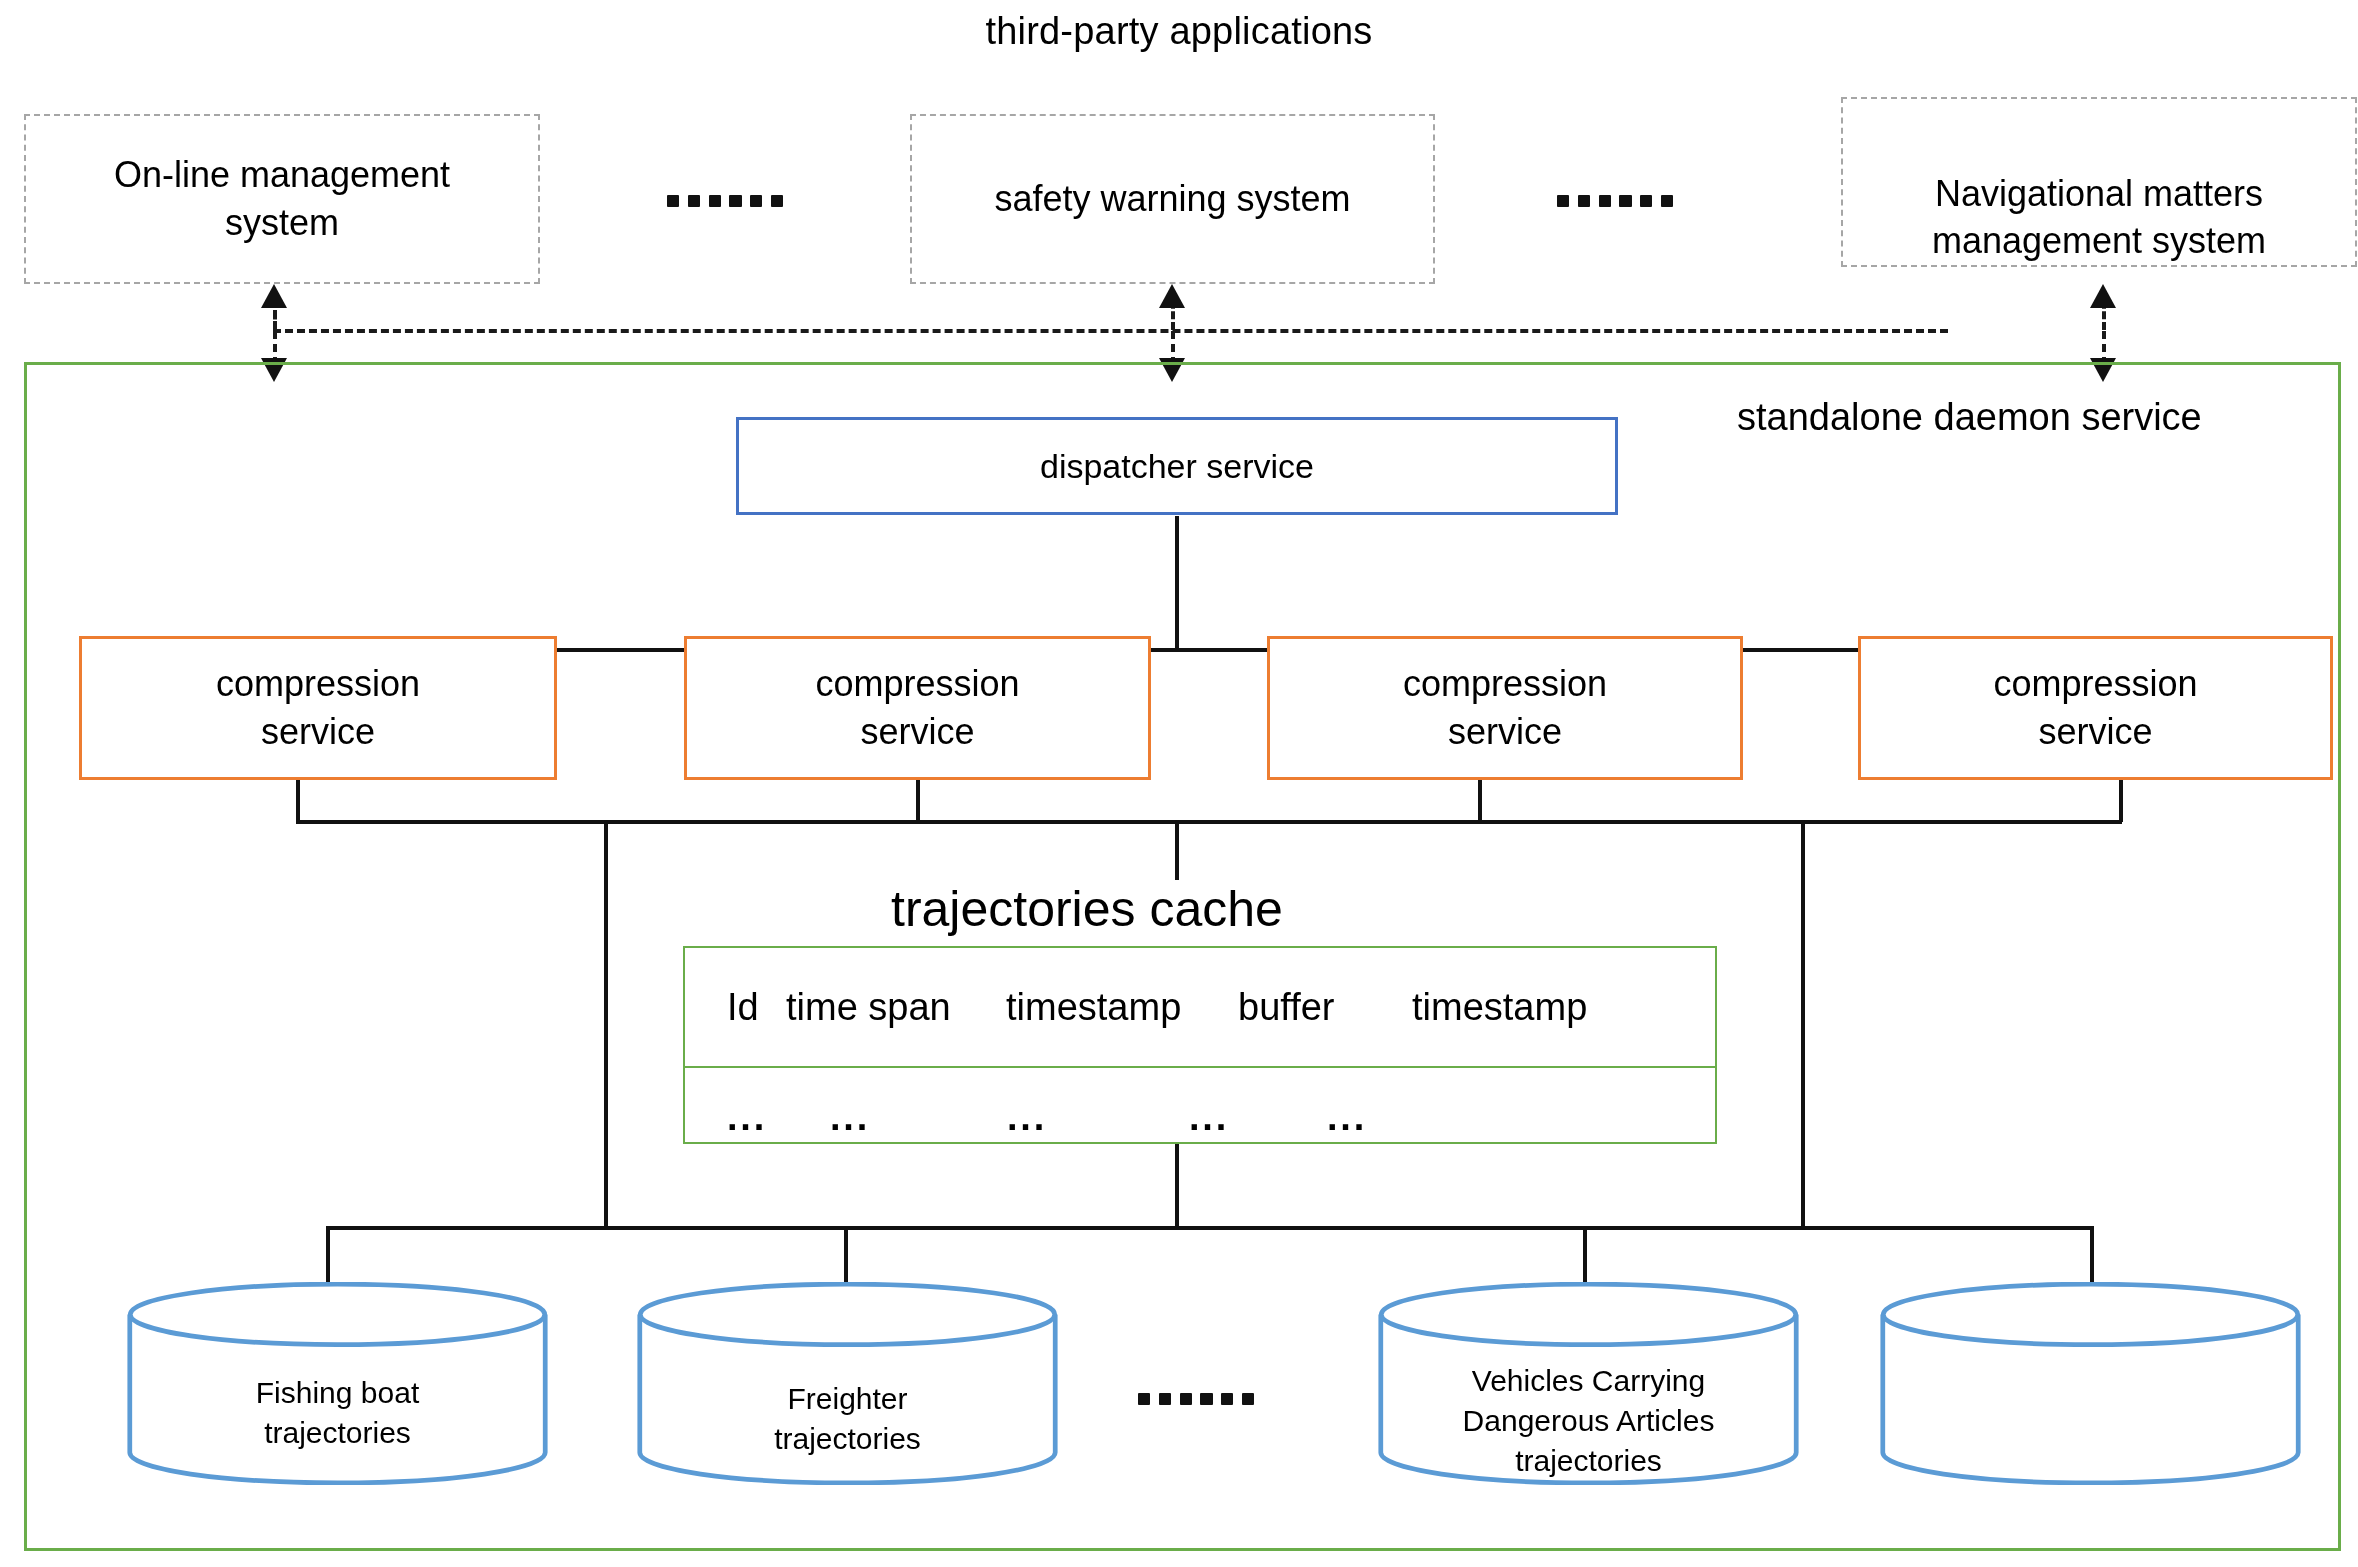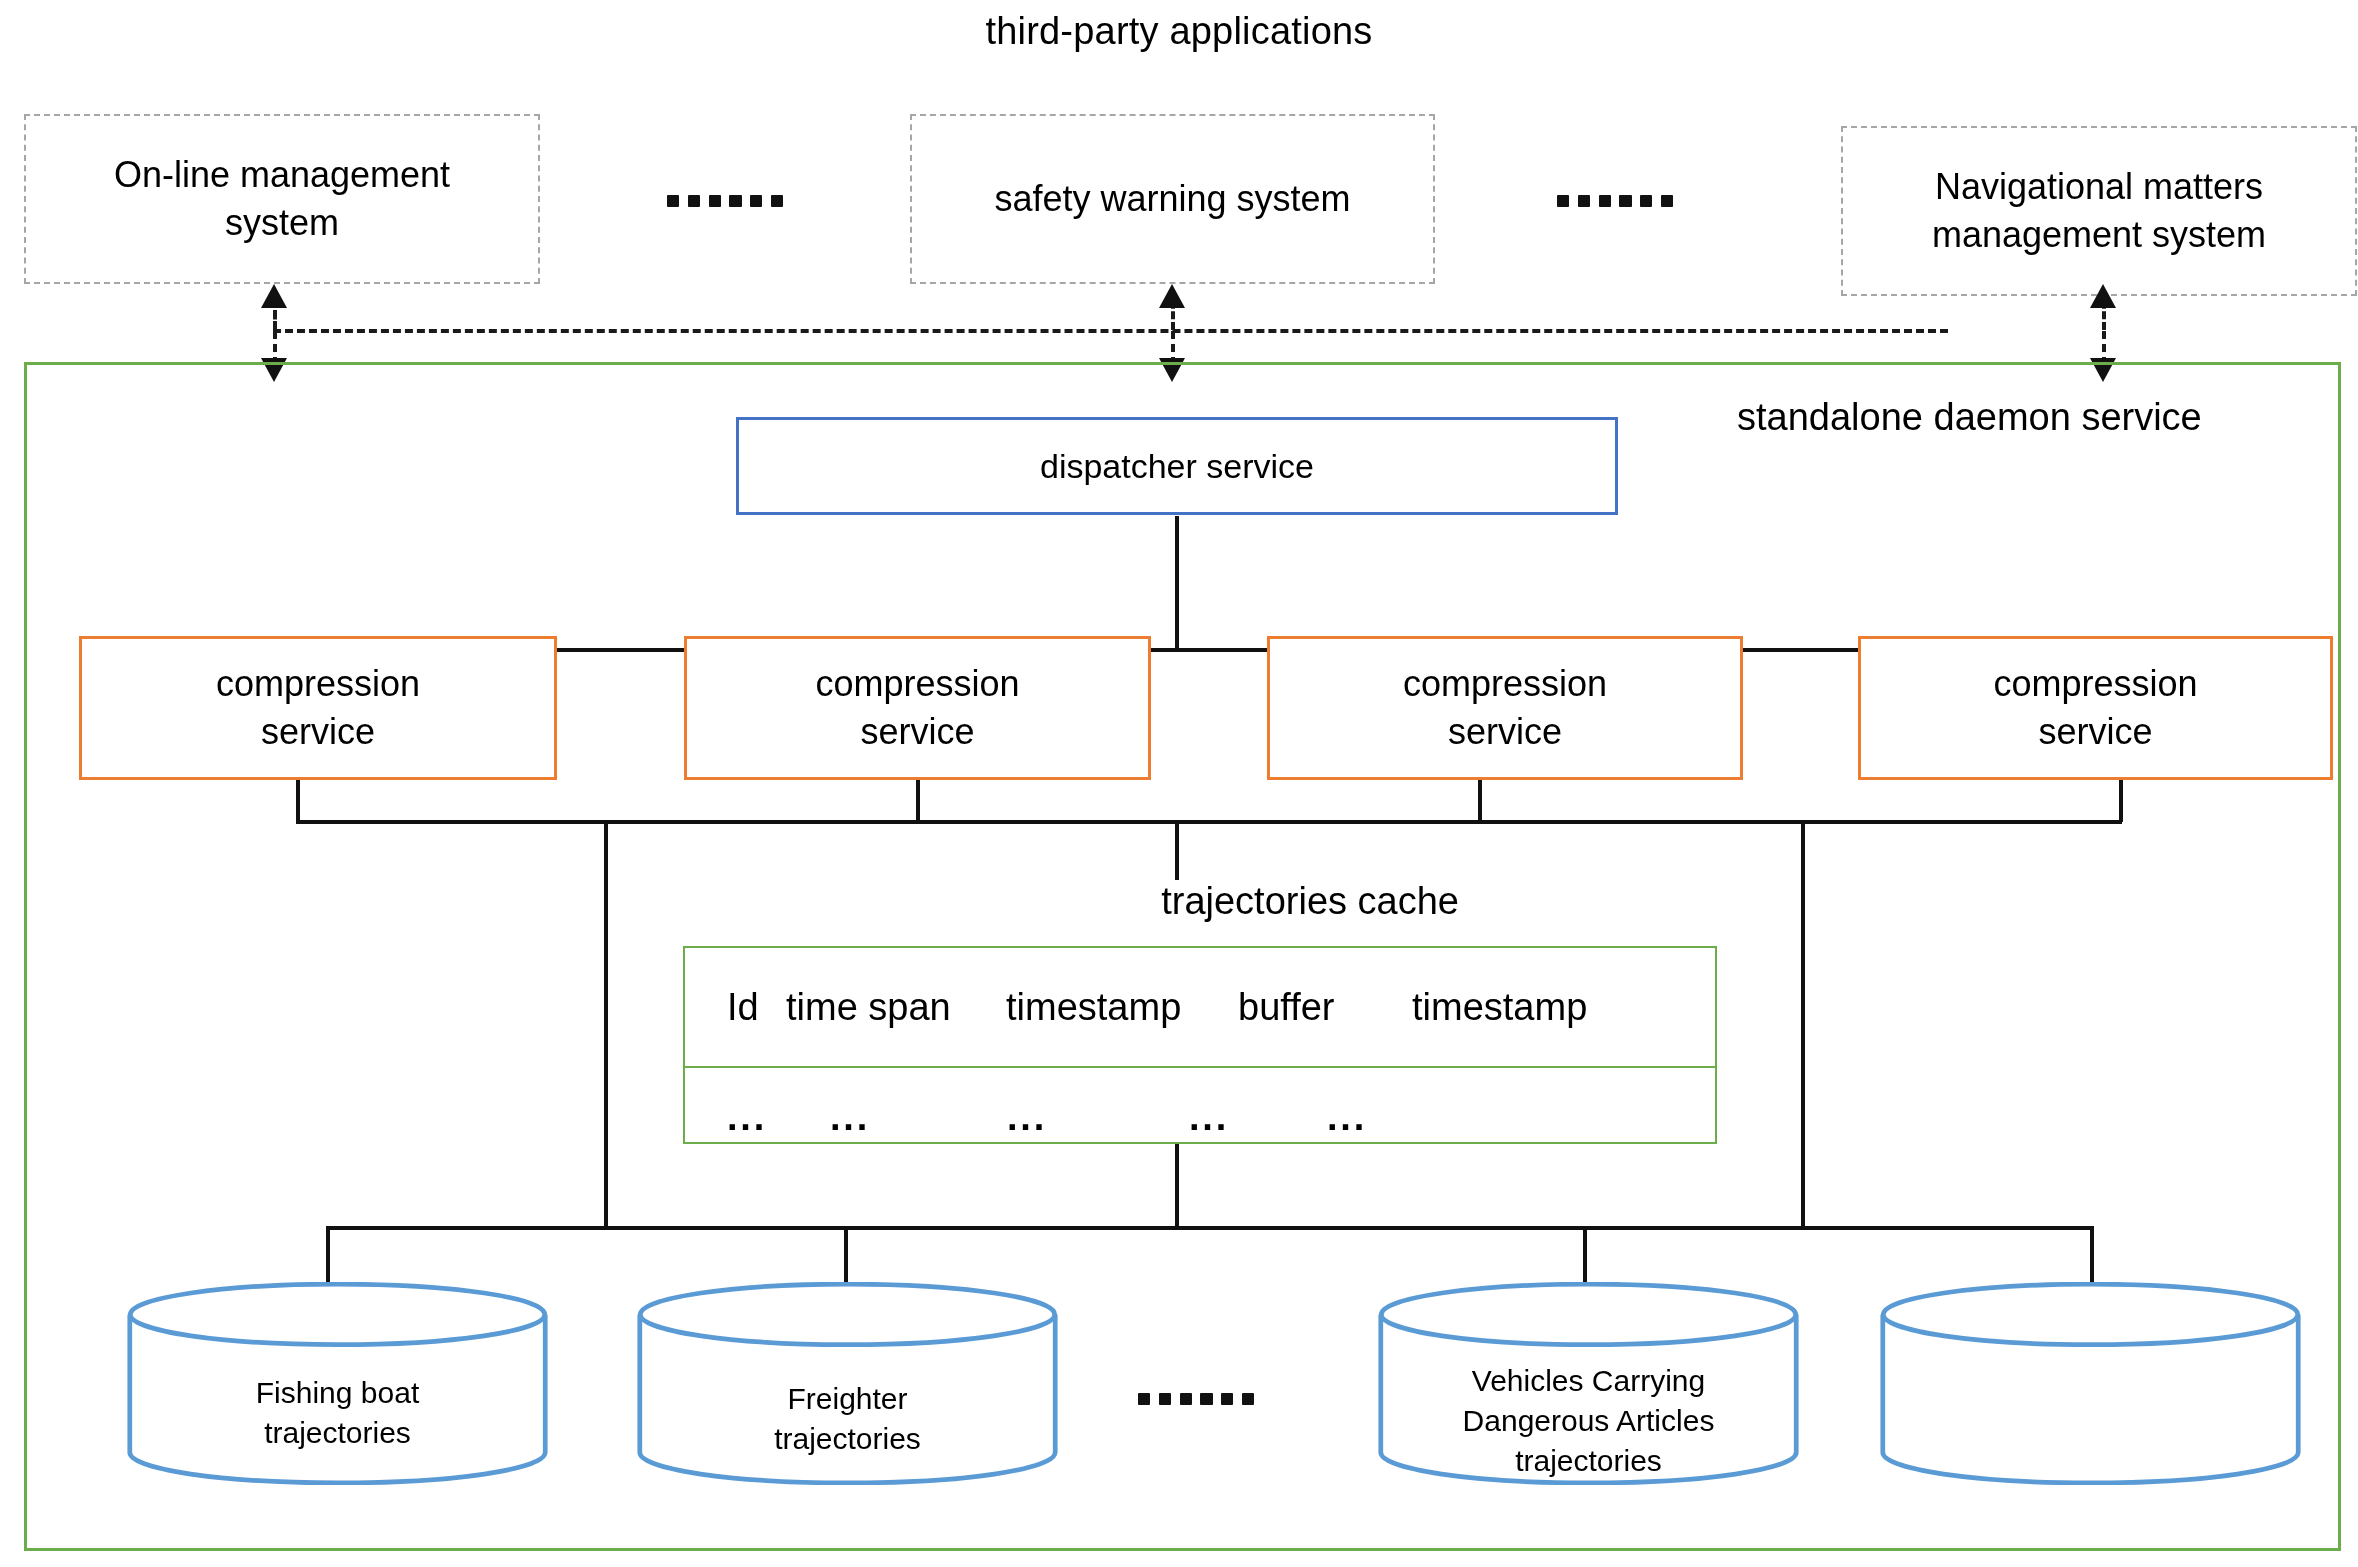--- a/index.html
+++ b/index.html
@@ -83,22 +83,22 @@
     display: flex;
     align-items: center;
     justify-content: center;
     text-align: center;
     font-size: 36px;
     line-height: 1.33;
   }
 
   
   #cache-label {
-    font-size: 38px;
-    text-align: right;
+    font-size: 50px;
+    text-align: left;
     white-space: nowrap;
   }
   #cache-table {
     border: 2.8px solid #6aad4a;
     background: #ffffff;
   }
   #cache-head {
     height: 120px;
     border-bottom: 2.8px solid #6aad4a;
     display: flex;
@@ -179,21 +179,21 @@
 
   <div class="abs dots" style="left:1557px; top:195px;">
     <span></span>
       <span></span>
       <span></span>
       <span></span>
       <span></span>
       <span></span>
   </div>
 
-  <div class="abs tp-box" style="left:1841px; top:126px; width:516px; height:170px;">
+  <div class="abs tp-box" style="left:1841px; top:97px; width:516px; height:170px;align-items:flex-end;">
     <span>Navigational matters<br>management system</span>
   </div>
 
   <div class="abs dbus" style="left:273px; top:329px; width:1675px;"></div>
 
   <div class="abs dvert" style="left:273px; top:312px; height:19px;"></div>
   <div class="abs dvert" style="left:273px; top:299px; height:30px;"></div>
   <div class="abs arrow-up" style="left:261px; top:284px;"></div>
   <div class="abs dvert" style="left:273px; top:331px; height:34px;"></div>
   <div class="abs arrow-down" style="left:261px; top:358px;"></div>

